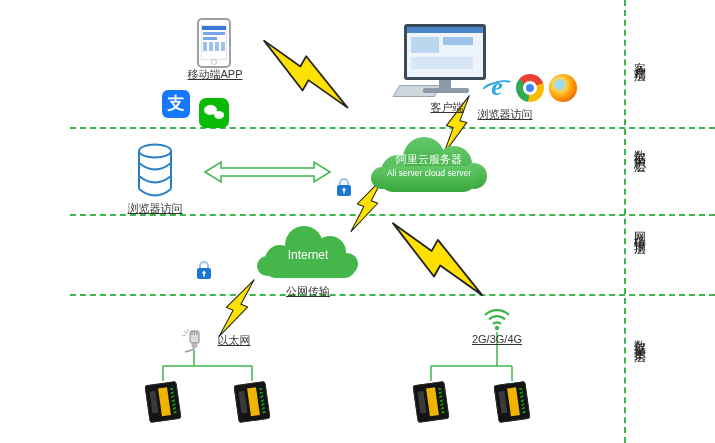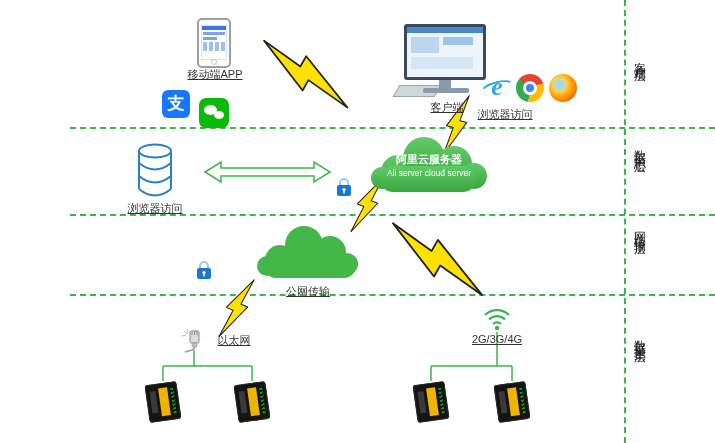--- a/index.html
+++ b/index.html
@@ -174,21 +174,21 @@
         </defs>
       <g fill="url(#cg1)">
         <circle cx="32" cy="38" r="17"></circle>
           <circle cx="58" cy="24" r="21"></circle>
           <circle cx="88" cy="30" r="18"></circle>
         <circle cx="108" cy="42" r="13"></circle>
           <circle cx="16" cy="44" r="11"></circle>
         <rect x="14" y="32" width="96" height="26" rx="13"></rect>
       </g>
     </svg>
-    <div class="cloud-text" style="top:18px;font-size:11px;font-weight:bold">阿里云服务器</div>
+    <div class="cloud-text" style="top:18px;font-size:11px;font-weight:normal">阿里云服务器</div>
     <div class="cloud-text" style="top:34px;font-size:8.5px">Ali server cloud server</div>
   </div>
 
   <svg class="abs" style="left:336px;top:177px" width="16" height="20">
     <path d="M4 9 V6 a4 4 0 0 1 8 0 V9" fill="none" stroke="#9cc6ef" stroke-width="2"></path>
     <rect x="1" y="8" width="14" height="11" rx="2" fill="#1b76d2"></rect>
     <circle cx="8" cy="12.5" r="1.6" fill="#fff"></circle>
       <rect x="7.3" y="13" width="1.4" height="3.5" fill="#fff"></rect>
   </svg>
 
@@ -196,20 +196,21 @@
     <svg width="112" height="62">
       <g fill="#45b649">
         <circle cx="28" cy="36" r="15"></circle>
           <circle cx="52" cy="21" r="19"></circle>
           <circle cx="78" cy="28" r="16"></circle>
         <circle cx="95" cy="40" r="11"></circle>
           <circle cx="15" cy="42" r="10"></circle>
         <rect x="12" y="30" width="92" height="24" rx="12"></rect>
       </g>
     </svg>
+    <div class="cloud-text" style="top:24px;font-size:12px">Internet</div>
   </div>
   <div class="lbl" style="left:258px;top:284px;width:100px">公网传输</div>
 
   <svg class="abs" style="left:196px;top:260px" width="16" height="20">
     <path d="M4 9 V6 a4 4 0 0 1 8 0 V9" fill="none" stroke="#9cc6ef" stroke-width="2"></path>
     <rect x="1" y="8" width="14" height="11" rx="2" fill="#1b76d2"></rect>
     <circle cx="8" cy="12.5" r="1.6" fill="#fff"></circle>
       <rect x="7.3" y="13" width="1.4" height="3.5" fill="#fff"></rect>
   </svg>
 

